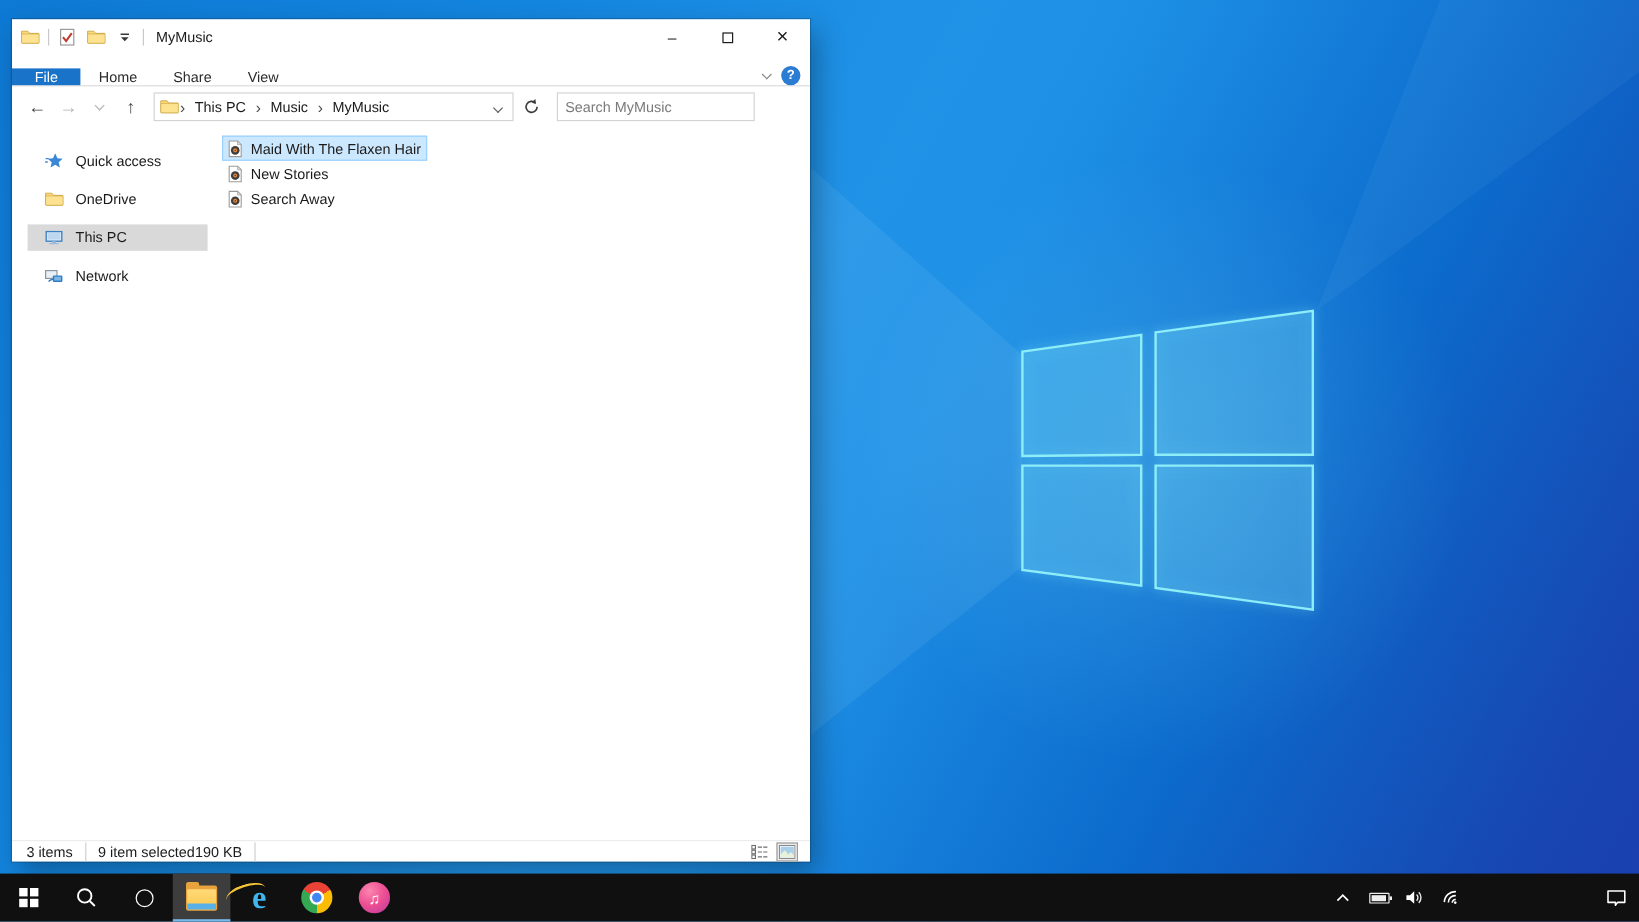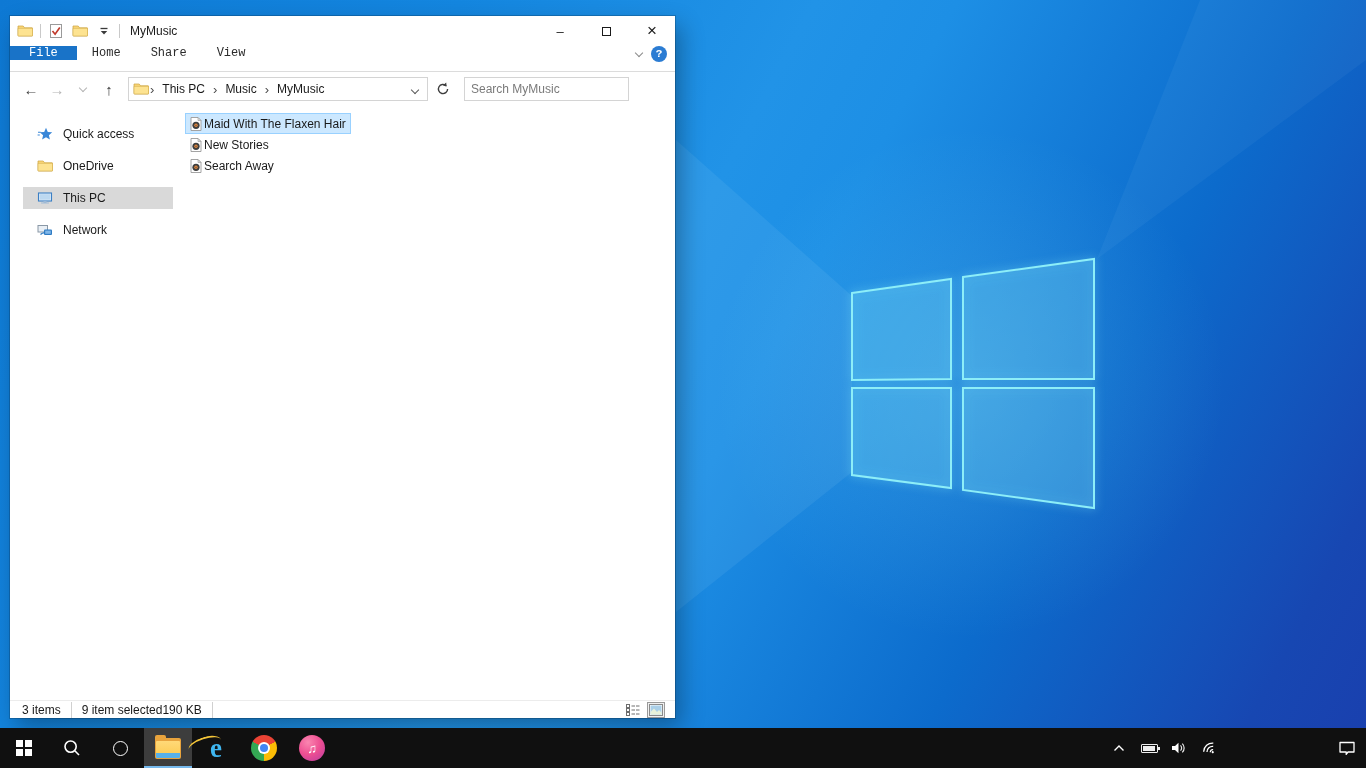--- a/index.html
+++ b/index.html
@@ -22,21 +22,21 @@
   .titlebar { height:30px; display:flex; align-items:center; }
   .qat { display:flex; align-items:center; gap:6px; padding-left:6px; }
   .qat-sep { width:1px; height:14px; background:#c9c9c9; }
   .qat-btn { width:18px; height:18px; display:flex; align-items:center; justify-content:center; }
   .win-title { margin-left:10px; font-size:12px; color:#1a1a1a; }
   .caption-btns { margin-left:auto; display:flex; height:30px; }
   .cap-btn { width:46px; height:30px; display:flex; align-items:center; justify-content:center;
     font-size:13px; color:#1a1a1a; }
   .max-glyph { width:9px; height:9px; border:1px solid #1a1a1a; }
 
-  .ribbon-tabs { height:26px; display:flex; align-items:flex-start; border-bottom:1px solid #dcdcdc;font-family:Liberation Mono, monospace; }
+  .ribbon-tabs { height:26px; display:flex; align-items:flex-end; border-bottom:1px solid #dcdcdc; }
   .tab { padding:0 15px; display:flex; align-items:center; font-size:12px; color:#2b2b2b; }
   .tab.file { background:#1973c8; color:#fff; padding:0 19px; }
   .ribbon-right { margin-left:auto; display:flex; align-items:center; gap:9px; padding-right:8px; }
   .chev { display:inline-block; width:6px; height:6px;
     border-right:1.3px solid currentColor; border-bottom:1.3px solid currentColor;
     transform:rotate(45deg); }
   .help-circle { width:16px; height:16px; border-radius:50%; background:#2b7cd3; color:#fff;
     font-size:11px; font-weight:bold; display:flex; align-items:center; justify-content:center; }
 
   .nav-row { height:34px; display:flex; align-items:center; padding:0 6px 0 10px; gap:4px; }
@@ -55,21 +55,21 @@
   .search-box input { border:none; outline:none; flex:1; font-size:12px;
     font-family:"Liberation Sans", sans-serif; color:#333; }
   .search-box input::placeholder { color:#7a7a7a; }
 
   .body { flex:1; display:flex; min-height:0; }
   .sidebar { width:165px; padding-top:17px; flex-shrink:0; }
   .side-item { height:22px; display:flex; align-items:center; gap:10px;
     padding-left:27px; margin-bottom:10px; font-size:12px; color:#1a1a1a; }
   .side-item.selected { background:#d9d9d9; margin-left:13px; margin-right:2px; padding-left:14px; }
   .content { flex:1; padding:7px 0 0 10px; }
-  .file-row { height:21px; display:flex; align-items:center; width:max-content;
+  .file-row { height:21px; display:flex; align-items:center; gap:5px; width:max-content;
     padding:0 4px 0 2px; border:1px solid transparent; }
   .file-row.selected { background:#cce8ff; border-color:#99d1ff; }
   .file-name { font-size:12px; color:#1a1a1a; }
 
   .statusbar { height:18px; border-top:1px solid #ececec; display:flex; align-items:center;
     padding:0 10px 0 12px; color:#1a1a1a; }
   .status-sep { width:1px; height:16px; background:#d0d0d0; margin:0 10px; }
   .status-size { }
   .status-views { margin-left:auto; display:flex; gap:5px; }
   .view-btn { width:18px; height:16px; display:flex; align-items:center; justify-content:center;

